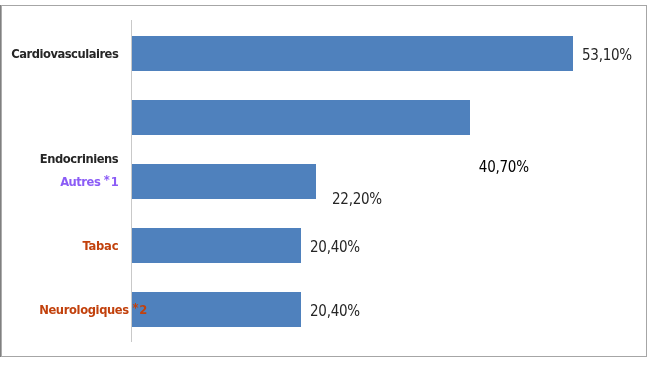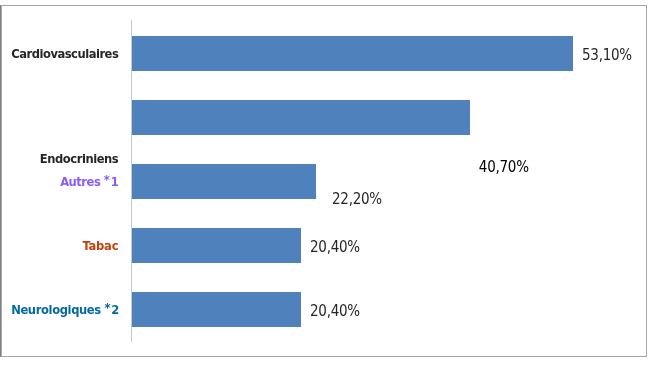--- a/index.html
+++ b/index.html
@@ -38,21 +38,21 @@
   <div class="bar" style="left: 131px; top: 36.08px; width: 441.686px; height: 34.6px; background: rgb(79, 129, 189);"></div>
   <div class="bar" style="left: 131px; top: 100.04px; width: 338.543px; height: 34.6px; background: rgb(79, 129, 189);"></div>
   <div class="bar" style="left: 131px; top: 164px; width: 184.66px; height: 34.6px; background: rgb(79, 129, 189);"></div>
   <div class="bar" style="left: 131px; top: 227.96px; width: 169.687px; height: 34.6px; background: rgb(79, 129, 189);"></div>
   <div class="bar" style="left: 131px; top: 291.92px; width: 169.687px; height: 34.6px; background: rgb(79, 129, 189);"></div>
 
   <div class="cat-label" style="right: 530.7px; top: 47.68px; letter-spacing: -0.474px; color: rgb(38, 38, 38);">Cardiovasculaires</div>
   <div class="cat-label" style="right: 530.7px; top: 111.64px; letter-spacing: -0.424px; color: rgb(38, 38, 38); margin-top: 41px;">Endocriniens</div>
   <div class="cat-label" style="right: 530.7px; top: 175.6px; letter-spacing: -0.467px; color: #8b5cf6;">Autres <span class="asterisk">*</span>1</div>
   <div class="cat-label" style="right: 530.7px; top: 239.56px; letter-spacing: -0.183px; color: #c2410c;">Tabac</div>
-  <div class="cat-label" style="right: 530px; top: 303.52px; letter-spacing: -0.365px; color: #0369a1; margin-left: 20px;">Neurologiques <span class="asterisk">*</span>2</div>
+  <div class="cat-label" style="right: 502px; top: 303.52px; letter-spacing: -0.365px; color: #c2410c; margin-left: 20px;">Neurologiques <span class="asterisk">*</span>2</div>
 
   <div class="val-label" style="left: 581.986px; top: 47.88px; color: rgb(38, 38, 38);">53,10%</div>
   <div class="val-label" style="left: 478.843px; top: 111.84px; color: #000000; margin-top: 48px;">40,70%</div>
   <div class="val-label" style="left: 332px; top: 175.8px; color: rgb(38, 38, 38); margin-top: 16px;">22,20%</div>
   <div class="val-label" style="left: 309.987px; top: 239.76px; color: rgb(38, 38, 38);">20,40%</div>
   <div class="val-label" style="left: 309.987px; top: 303.72px; color: rgb(38, 38, 38);">20,40%</div>
 
 </div>
 
 </body></html>

